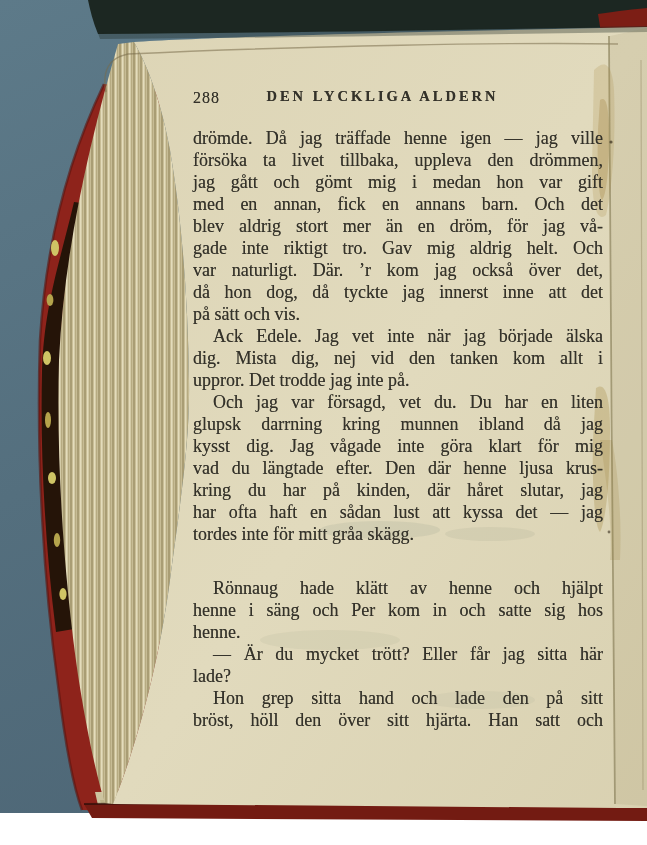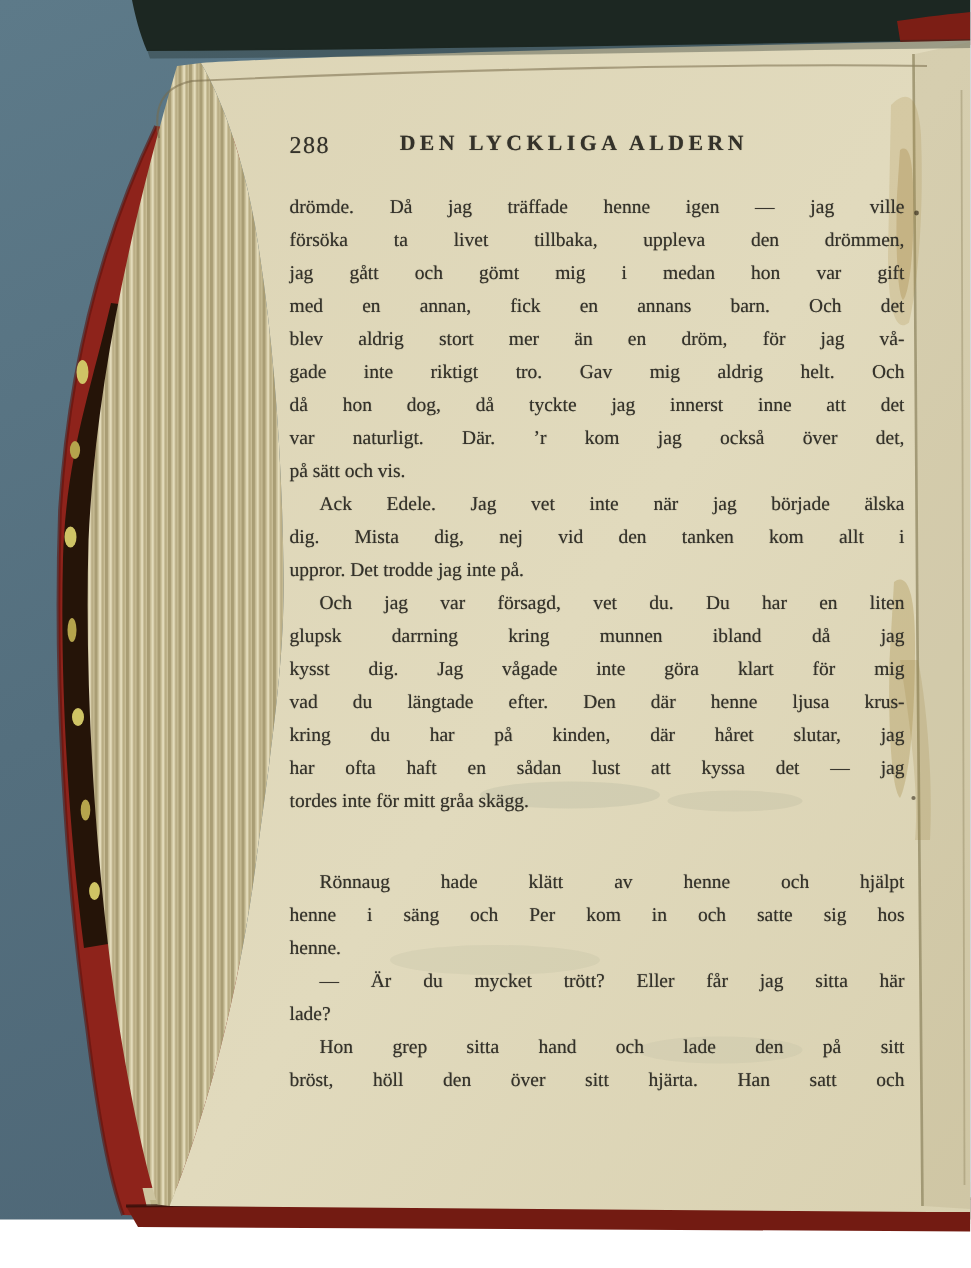--- a/index.html
+++ b/index.html
@@ -38,21 +38,21 @@
     position: absolute; left: 0; right: 11px; top: 0;
     text-align: center;
     font-size: 14.5px;
     font-weight: bold;
     letter-spacing: 3px;
     transform: translateX(-10px);
     white-space: nowrap;
   }
   .body-text {
     margin-top: 17px;
-    font-size: 13px;
+    font-size: 18px;
     line-height: 22px;
   }
   .para { margin: 0; }
   .para.gap { margin-top: 32px; }
   .line {
     text-align: justify;
     text-align-last: justify;
   }
   .line.last { text-align-last: left; }
   .para.indent .line:first-child { padding-left: 20px; }
@@ -157,22 +157,22 @@
       <span class="running-title">DEN LYCKLIGA ALDERN</span>
     </div>
     <div class="body-text">
         <div class="para">
           <div class="line">drömde.  Då jag träffade henne igen — jag ville</div>
           <div class="line">försöka ta livet tillbaka, uppleva den drömmen,</div>
           <div class="line">jag gått och gömt mig i medan hon var gift</div>
           <div class="line">med en annan, fick en annans barn.  Och det</div>
           <div class="line">blev aldrig stort mer än en dröm, för jag vå-</div>
           <div class="line">gade inte riktigt tro.  Gav mig aldrig helt.  Och</div>
+          <div class="line">var naturligt.  Där. ’r kom jag också över det,</div>
           <div class="line">då hon dog, då tyckte jag innerst inne att det</div>
-          <div class="line">var naturligt.  Där. ’r kom jag också över det,</div>
           <div class="line last">på sätt och vis.</div>
         </div>
         <div class="para indent">
           <div class="line">Ack Edele.  Jag vet inte när jag började älska</div>
           <div class="line">dig.  Mista dig, nej vid den tanken kom allt i</div>
           <div class="line last">uppror.  Det trodde jag inte på.</div>
         </div>
         <div class="para indent">
           <div class="line">Och jag var försagd, vet du.  Du har en liten</div>
           <div class="line">glupsk darrning kring munnen ibland då jag</div>

